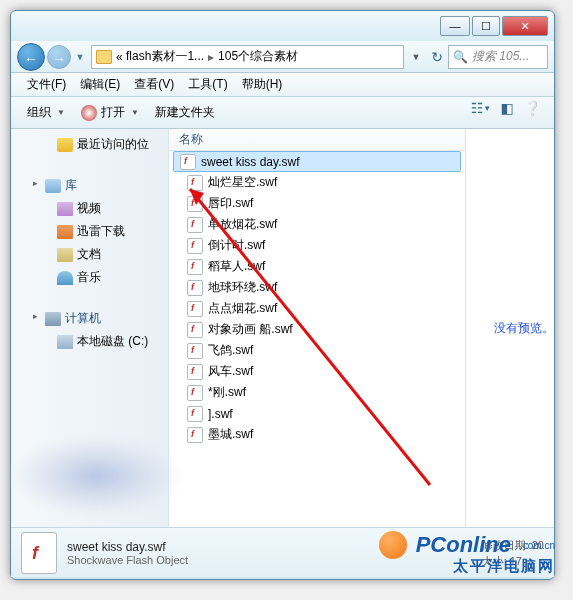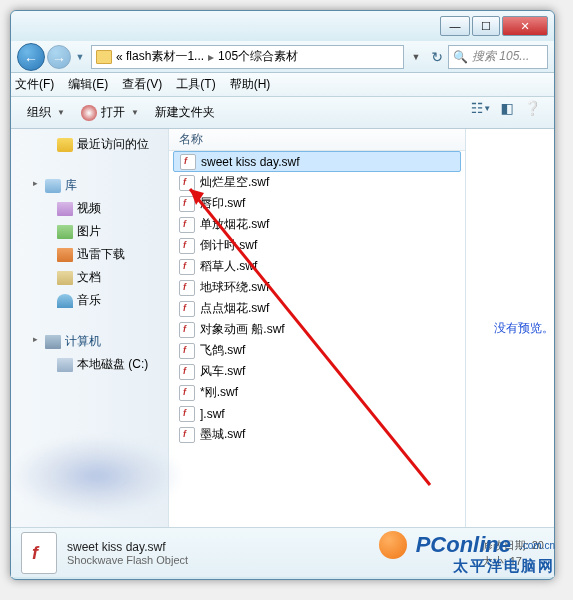--- a/index.html
+++ b/index.html
@@ -42,21 +42,21 @@
   .addressbar .folder-ico { width: 16px; height: 14px; background: #f7d774; border: 1px solid #d4a840; border-radius: 1px; margin-right: 4px; }
   .addressbar .sep { margin: 0 4px; color: #666; }
   .addr-drop { width: 16px; text-align: center; color: #555; font-size: 9px; margin-right: 2px; }
   .refresh { width: 22px; height: 22px; display: flex; align-items: center; justify-content: center; color: #3a6888; font-size: 14px; }
   .searchbox {
     width: 100px; height: 24px; background: #fff; border: 1px solid #a0b8c8; display: flex; align-items: center; padding: 0 4px;
     font-size: 12px; color: #888; font-style: italic;
   }
   .searchbox .mag { margin-right: 4px; font-style: normal; color: #5a88a8; }
   .menubar {
-    height: 24px; display: flex; align-items: center; padding: 0 4px;
+    height: 24px; display: flex; align-items: center; padding: 0 16px;
     background: linear-gradient(to bottom, #f8fcfe, #eaf4f8); border-bottom: 1px solid #c0d4dc;
     font-size: 12px; gap: 14px;
   }
   .toolbar {
     height: 32px; display: flex; padding: 0 8px;
     background: linear-gradient(to bottom, #f4fafc, #e4f0f6); border-bottom: 1px solid #b8ccd8;
     font-size: 12px;
   }
   .tb-item { padding: 3px 8px; display: flex; align-items: center; gap: 4px; }
   .tb-item .drop { font-size: 8px; color: #555; margin-left: 2px; }
@@ -90,21 +90,21 @@
   .ico.disk { background: linear-gradient(#c8d8e8,#98b0c8); border-radius: 1px; }
   .filelist {
     flex: 1; border-right: 1px solid #d8e4ec; overflow: hidden; position: relative;
   }
   .list-hdr {
     height: 22px; border-bottom: 1px solid #e0e8ec; display: flex; align-items: center;
     padding-left: 10px; font-size: 12px; color: #3a5a78;
     background: linear-gradient(to bottom, #fdfdfe, #f4f8fa);
   }
   .filerow {
-    height: 21px; display: flex; align-items: center; padding-left: 10px; font-size: 12px;
+    height: 21px; display: flex; align-items: center; padding-left: 18px; font-size: 12px;
     white-space: nowrap;
   }
   .filerow.sel { background: #cde8ff; border: 1px solid #7ab8e8; border-radius: 2px; margin: 0 4px; padding-left: 6px; }
   .filerow .fico {
     width: 16px; height: 16px; margin-right: 5px; position: relative;
     background: #fff; border: 1px solid #b0b8c0; border-radius: 2px;
   }
   .filerow .fico::after { content: "f"; position: absolute; left: 3px; top: 1px; font-size: 9px; font-style: italic; font-weight: bold; color: #c03030; }
   .preview {
     width: 88px; display: flex; align-items: center; justify-content: flex-end;
@@ -205,21 +205,20 @@
 
   <div class="content">
     <div class="sidebar">
       <div class="tree">
         <div class="tree-grp">
           <div class="tree-item"><span class="ico star"></span><span>最近访问的位</span></div>
         </div>
         <div class="tree-grp">
           <div class="tree-item hdr"><span class="tri">▸</span><span class="ico lib"></span><span>库</span></div>
           <div class="tree-item"><span class="ico vid"></span><span>视频</span></div>
-          <div class="tree-item"><span class="ico pic"></span><span>图片</span></div>
           <div class="tree-item"><span class="ico thun"></span><span>迅雷下载</span></div>
           <div class="tree-item"><span class="ico doc"></span><span>文档</span></div>
           <div class="tree-item"><span class="ico mus"></span><span>音乐</span></div>
         </div>
         <div class="tree-grp">
           <div class="tree-item hdr"><span class="tri">▸</span><span class="ico comp"></span><span>计算机</span></div>
           <div class="tree-item"><span class="ico disk"></span><span>本地磁盘 (C:)</span></div>
         </div>
       </div>
     </div>

